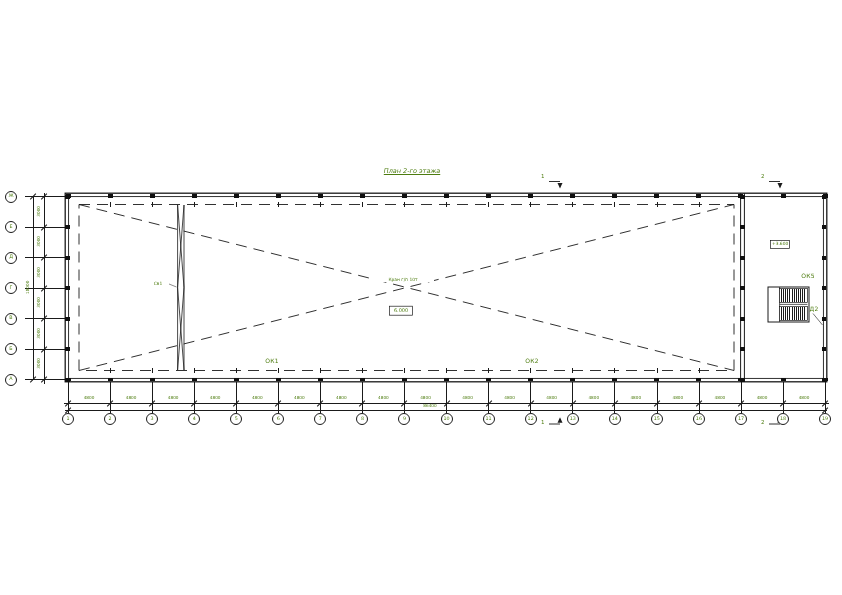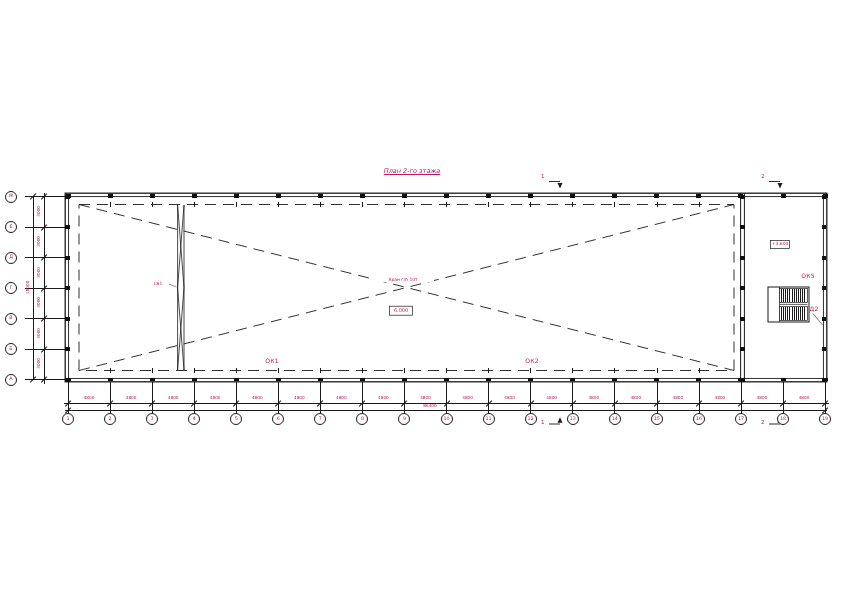--- a/index.html
+++ b/index.html
@@ -1,17 +1,17 @@
 <!DOCTYPE html>
 <html><head>
 <meta charset="utf-8">
 <style>
   html,body{margin:0;padding:0;background:#fff}
   .canvas{position:relative;width:842px;height:595px;background:#fff;overflow:hidden;
-          font-family:"DejaVu Sans",sans-serif;color:#be185d}
+          font-family:"DejaVu Sans",sans-serif;color:#4d7c0f}
   svg.layer{position:absolute;left:0;top:0}
   .bubble{position:absolute;width:12px;height:12px;border:0.9px solid #1a1a1a;border-radius:50%;
           background:#fff;display:flex;align-items:center;justify-content:center;
           font-size:4.8px;line-height:1;box-sizing:border-box}
   .vl{position:absolute;width:0.6px;background:#1a1a1a}
   .hl{position:absolute;height:0.6px;background:#1a1a1a}
   .col{position:absolute;background:#101010}
   .tick{position:absolute;width:8px;height:0.9px;background:#1a1a1a;transform:rotate(-45deg)}
   .tiny{position:absolute;font-size:4.4px;line-height:1.1;text-align:center;white-space:nowrap}
   .dimlabel{font-size:4.2px}

